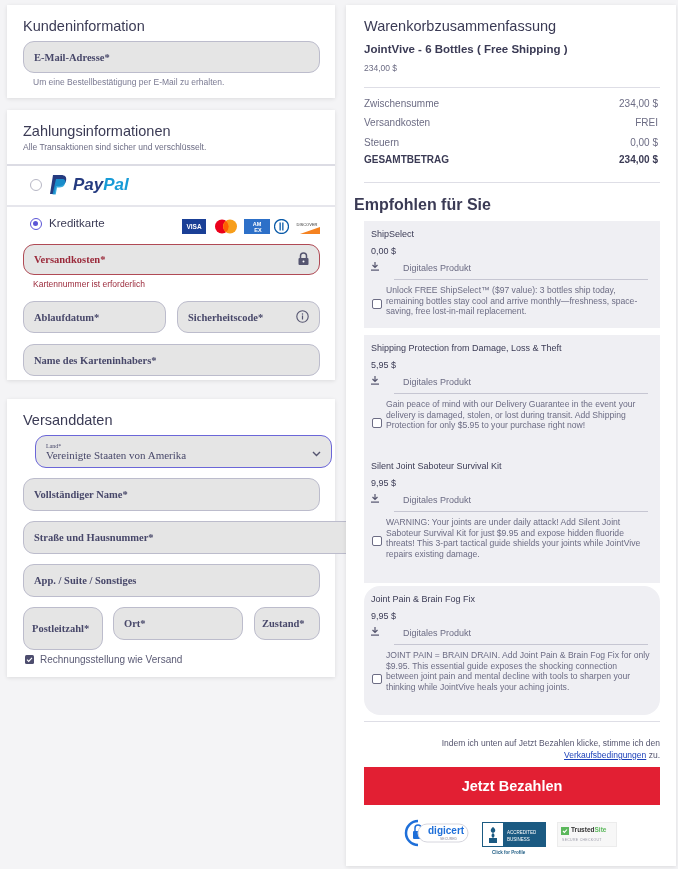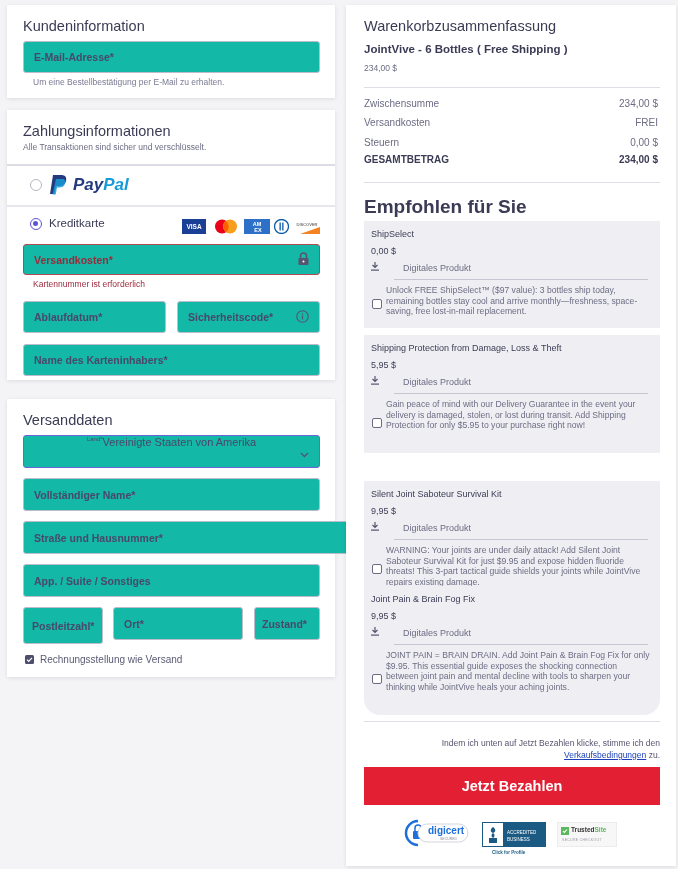--- a/index.html
+++ b/index.html
@@ -3,26 +3,26 @@
 <meta charset="utf-8">
 <style>
   * { box-sizing: border-box; margin: 0; padding: 0; }
   html, body { width: 678px; height: 869px; background: #f4f4f6; overflow: hidden; }
   body { font-family: "Liberation Sans", "DejaVu Sans", sans-serif; color: #3a3a5a; position: relative; }
 
   .panel { position: absolute; background: #fff; box-shadow: 0 1px 4px rgba(0,0,0,0.10); }
   .panel-title { font-size: 14.5px; color: #3b3b55; font-weight: normal; }
 
   .field {
-    position: absolute; background: #14b8a6; border: 1px solid #bcbccc; border-radius: 3px;
+    position: absolute; background: #e5e5e5; border: 1px solid #bcbccc; border-radius: 11px;
     display: flex; align-items: center; padding: 0 10px;
-    font-size: 10.5px; font-weight: bold; color: #48486a;
+    font-size: 10.5px; font-weight: bold; color: #48486a; font-family: Liberation Serif, serif;
   }
   .field.error { border-color: #b04a55; color: #9b2a3b; }
-  .field.focus { border-color: #6b66d8; flex-direction: row; align-items: flex-start; justify-content: center; font-weight: normal; }
+  .field.focus { border-color: #6b66d8; flex-direction: column; align-items: flex-start; justify-content: center; font-weight: normal; margin-left: 12px; }
 
   .hint { position: absolute; font-size: 8.5px; color: #7a7a92; }
   .err-msg { position: absolute; font-size: 8.5px; color: #9b2a3b; }
 
   .radio { position: absolute; width: 12px; height: 12px; border-radius: 50%; border: 1px solid #b7b7c5; background: #fff; }
   .radio.checked { border: 1.5px solid #5b55d6; }
   .radio.checked::after { content: ""; position: absolute; left: 2px; top: 2px; width: 5px; height: 5px; border-radius: 50%; background: #5b55d6; }
 
   .divider { position: absolute; height: 1px; background: #dedee6; }
 
@@ -157,21 +157,21 @@
   </div>
 
   <div class="field" style="left:16px;top:122px;width:349px;height:33px;">
     <span>Straße und Hausnummer*</span>
   </div>
 
   <div class="field" style="left:16px;top:165px;width:297px;height:33px;">
     <span>App. / Suite / Sonstiges</span>
   </div>
 
-  <div class="field" style="left:16px;top:208px;width:80px;height:37px;padding:0 8px;">
+  <div class="field" style="left:16px;top:208px;width:80px;height:43px;padding:0 8px;">
     <span>Postleitzahl*</span>
   </div>
   <div class="field" style="left:106px;top:208px;width:130px;height:33px;">
     <span>Ort*</span>
   </div>
   <div class="field" style="left:247px;top:208px;width:66px;height:33px;padding:0 7px;">
     <span>Zustand*</span>
   </div>
 
   <div style="position:absolute;left:18px;top:253px;height:14px;display:flex;align-items:center;gap:6px;">
@@ -203,21 +203,21 @@
     <span>Steuern</span>
     <span>0,00 $</span>
   </div>
   <div class="sum-row total" style="top:149px;">
     <span>GESAMTBETRAG</span>
     <span>234,00 $</span>
   </div>
 
   <div class="divider" style="left:18px;right:16px;top:177px;"></div>
 
-  <div class="panel-title" style="position:absolute;left:18px;top:191px;font-weight:bold;font-size:19px;">Empfohlen für Sie</div>
+  <div class="panel-title" style="position:absolute;left:8px;top:191px;font-weight:bold;font-size:16px;">Empfohlen für Sie</div>
 
   <div class="rec-card" style="top:216px;height:107px;">
     <div class="rec-name">ShipSelect</div>
     <div class="rec-price">0,00 $</div>
     <div class="rec-digital">
       <span><svg width="8" height="9" viewBox="0 0 8 9">
             <path d="M4 0v5M1.5 3l2.5 2.5L6.5 3" stroke="#55556e" stroke-width="1.2" fill="none"></path>
             <rect x="0" y="7.5" width="8" height="1.2" fill="#55556e"></rect>
           </svg></span>
       <span>Digitales Produkt</span>
@@ -235,21 +235,21 @@
             <path d="M4 0v5M1.5 3l2.5 2.5L6.5 3" stroke="#55556e" stroke-width="1.2" fill="none"></path>
             <rect x="0" y="7.5" width="8" height="1.2" fill="#55556e"></rect>
           </svg></span>
       <span>Digitales Produkt</span>
     </div>
     <div class="rec-line" style="top:58px;"></div>
     <div class="rec-check" style="top:83px;"></div>
     <div class="rec-desc" style="top:64px;">Gain peace of mind with our Delivery Guarantee in the event your delivery is damaged, stolen, or lost during transit. Add Shipping Protection for only $5.95 to your purchase right now!</div>
   </div>
 
-  <div class="rec-card" style="top:476px;height:130px;">
+  <div class="rec-card" style="top:448px;height:130px;">
     <div class="rec-name">Silent Joint Saboteur Survival Kit</div>
     <div class="rec-price">9,95 $</div>
     <div class="rec-digital">
       <span><svg width="8" height="9" viewBox="0 0 8 9">
             <path d="M4 0v5M1.5 3l2.5 2.5L6.5 3" stroke="#55556e" stroke-width="1.2" fill="none"></path>
             <rect x="0" y="7.5" width="8" height="1.2" fill="#55556e"></rect>
           </svg></span>
       <span>Digitales Produkt</span>
     </div>
     <div class="rec-line" style="top:58px;"></div>

